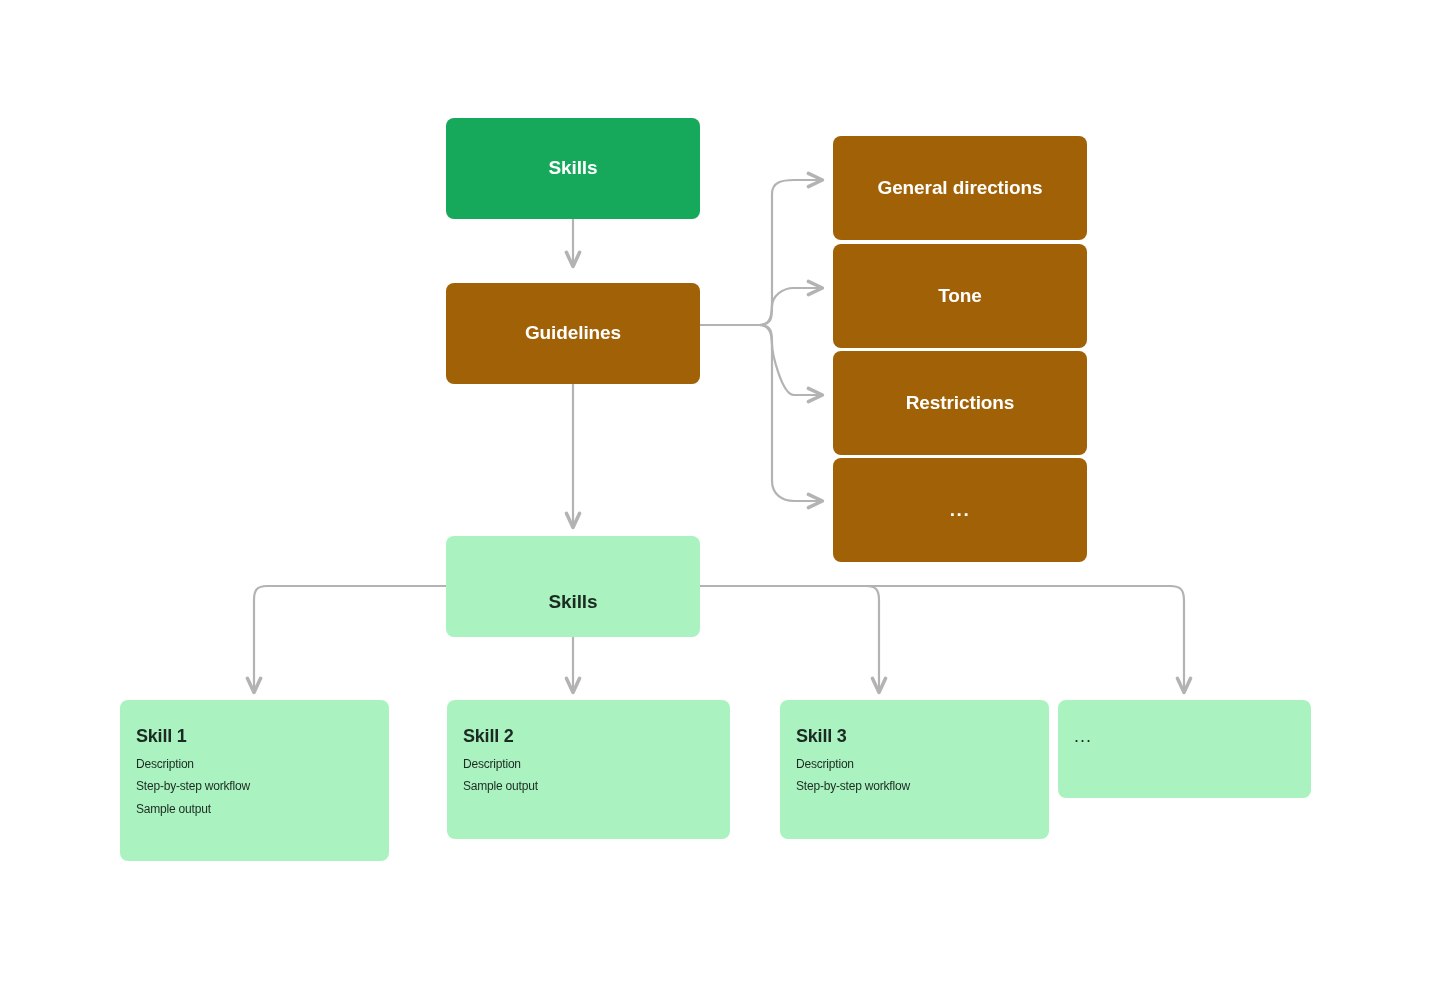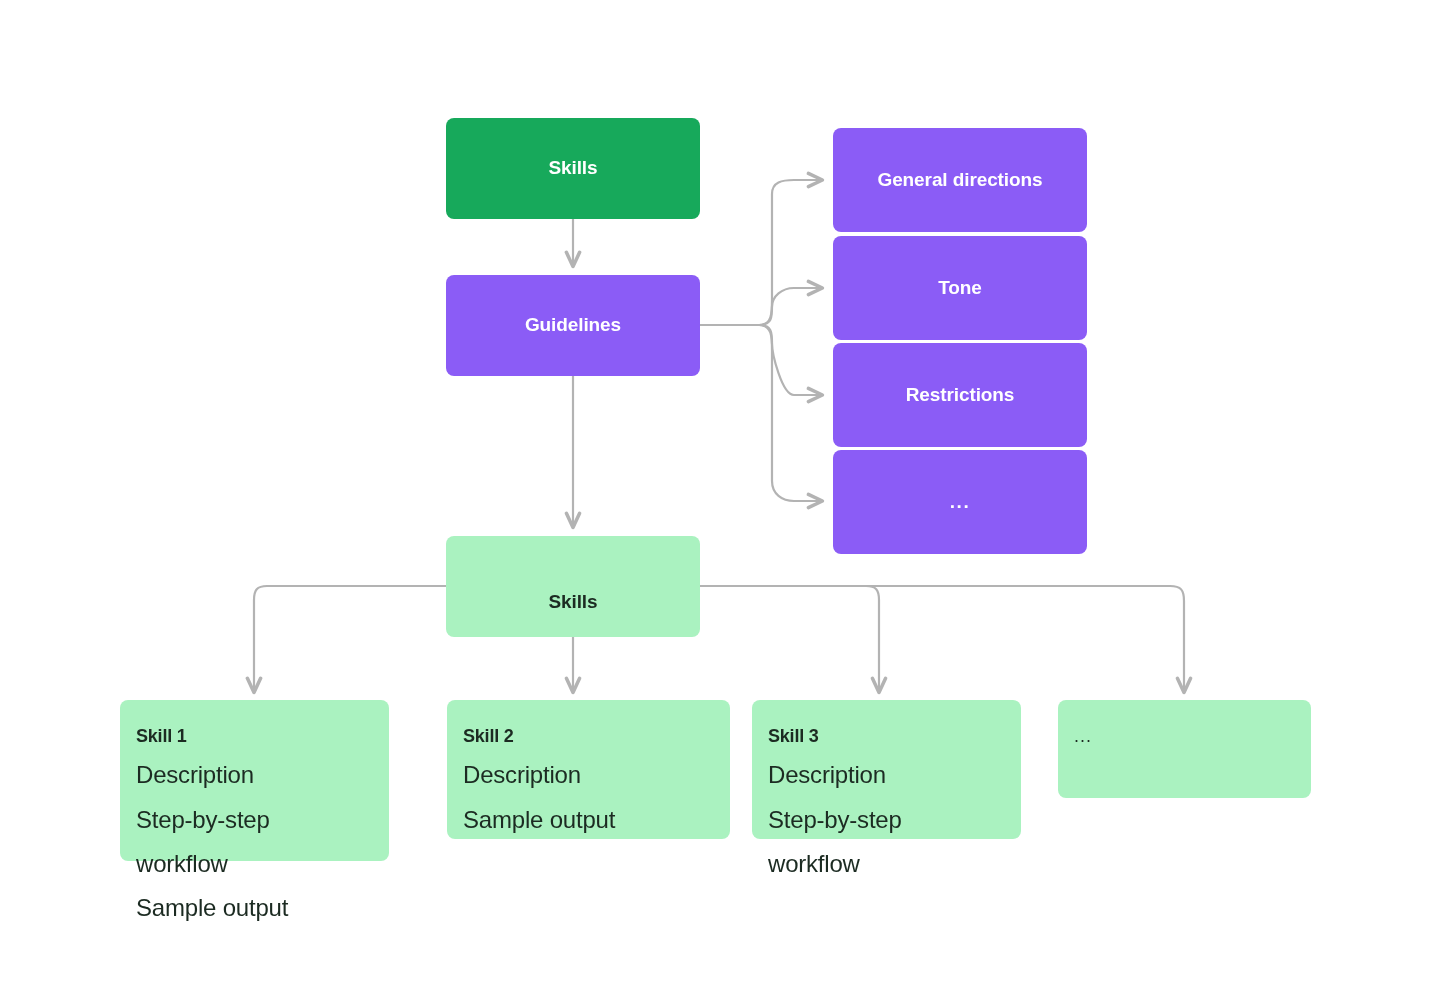--- a/index.html
+++ b/index.html
@@ -42,21 +42,22 @@
     font-weight: bold;
     letter-spacing: -0.1px;
     text-align: center;
     line-height: 1.2;
   }
   .node-purpose {
     background: #17a95b;
   }
   .node-purpose .node-label { color: #ffffff; }
   .node-guidelines, .node-attr {
-    background: #8b5cf6;
+    background: #a16207;
+    margin-top: 8px;
   }
   .node-guidelines .node-label, .node-attr .node-label { color: #ffffff; }
   .node-skills, .card {
     background: #aaf2c0;
   }
   .node-skills .node-label { color: #1c2b22; margin-top: 32px; }
 
   .card {
     position: absolute;
     box-sizing: border-box;
@@ -67,21 +68,21 @@
     justify-content: flex-start;
   }
   .card-title {
     font-size: 18px;
     font-weight: bold;
     color: #1c2b22;
     line-height: 1.85;
     letter-spacing: -0.2px;
   }
   .card-line {
-    font-size: 24px;
+    font-size: 12px;
     font-weight: normal;
     color: #1c2b22;
     line-height: 1.85;
     letter-spacing: -0.2px;
   }
   .ellipsis-line {
     font-size: 18px;
     color: #1c2b22;
     line-height: 1.85;
     letter-spacing: 1px;
@@ -156,21 +157,21 @@
     <span class="card-line">Step-by-step workflow</span>
     <span class="card-line">Sample output</span>
   </div>
 
   <div class="card" style="left:447px; top:700px; width:283px; height:139px;">
     <span class="card-title">Skill 2</span>
     <span class="card-line">Description</span>
     <span class="card-line">Sample output</span>
   </div>
 
-  <div class="card" style="left:752px; top:700px; width:269px; height:139px;">
+  <div class="card" style="left:780px; top:700px; width:269px; height:139px;">
     <span class="card-title">Skill 3</span>
     <span class="card-line">Description</span>
     <span class="card-line">Step-by-step workflow</span>
   </div>
 
   <div class="card" style="left:1058px; top:700px; width:253px; height:98px;">
     <span class="ellipsis-line">...</span>
   </div>
 
 </div>

